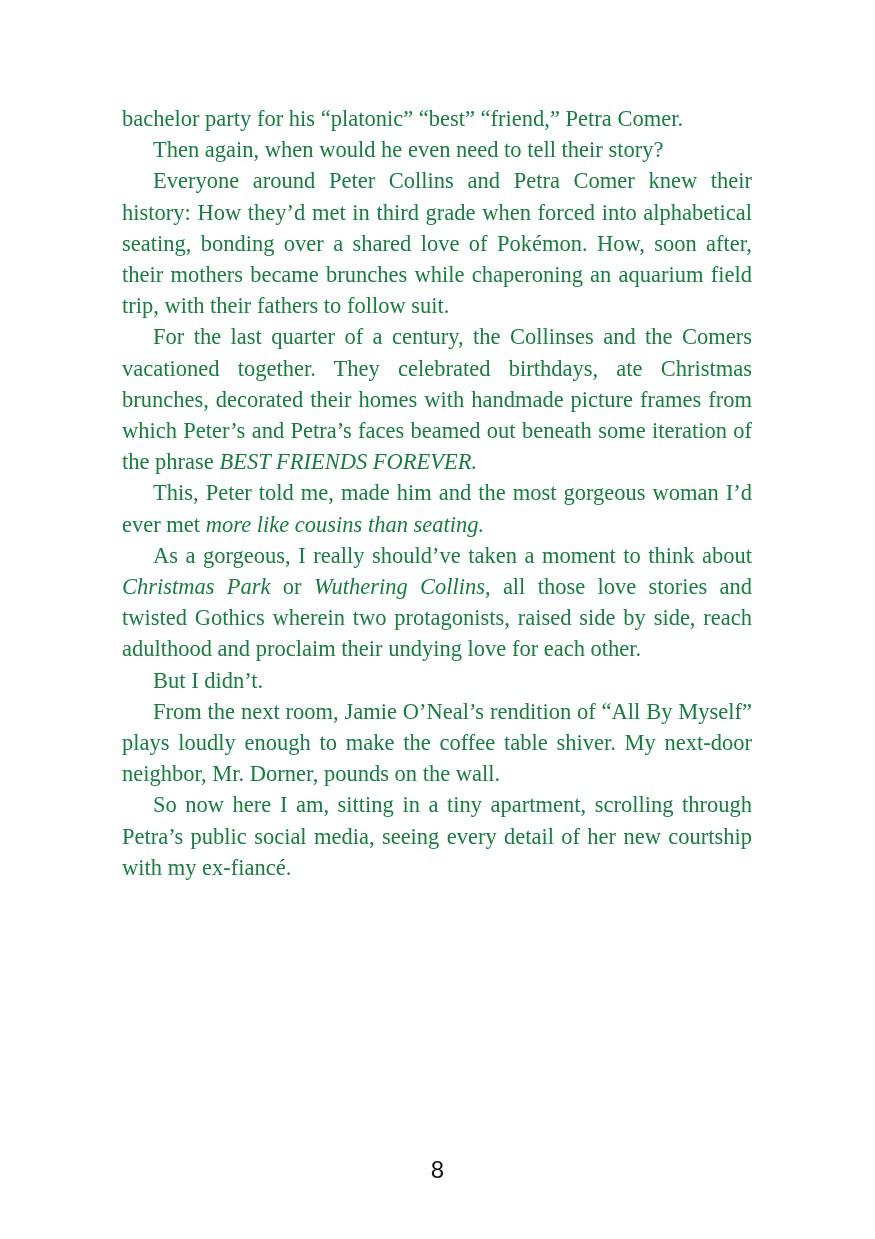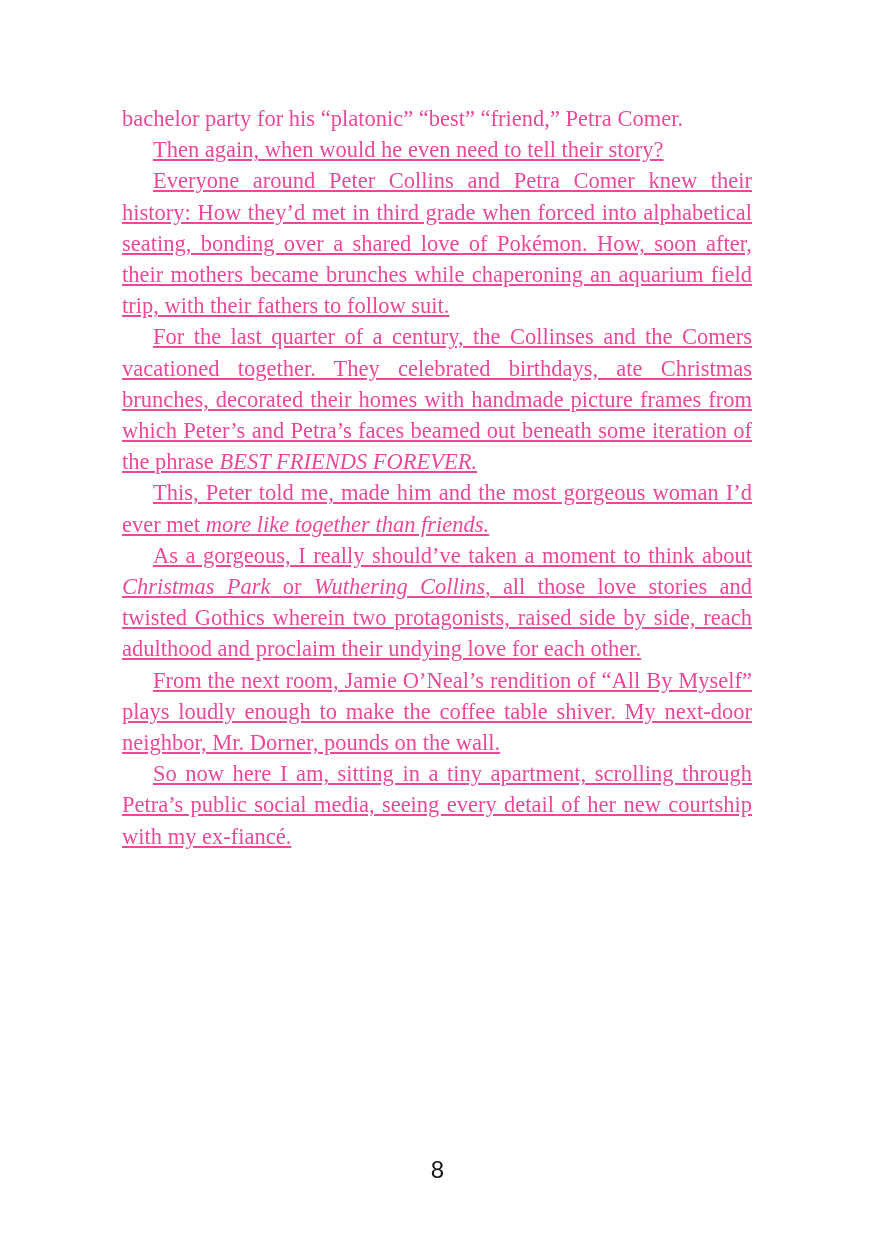--- a/index.html
+++ b/index.html
@@ -19,31 +19,30 @@
     background: #ffffff;
   }
   .page-text {
     position: absolute;
     left: 122px;
     top: 103px;
     width: 630px;
     font-family: "Liberation Serif", "DejaVu Serif", serif;
     font-size: 22.5px;
     line-height: 31.2px;
-    color: #ec4899;
+    color: #15803d;
     text-align: justify;
     text-justify: inter-word;
   }
   .page-text p {
     margin: 0;
     padding: 0;
   }
   .page-text p.indent {
     text-indent: 31px;
-    text-decoration: underline;
   }
   .page-text em {
     font-style: italic;
     margin-top: 28px;
   }
   .folio {
     position: absolute;
     left: 0;
     right: 0;
     top: 1156px;
@@ -55,19 +54,20 @@
 </style>
 </head>
 <body>
 
 <div class="book-page">
   <div class="page-text">
       <p class=""><span>bachelor party for his “platonic” “best” “friend,” Petra Comer.</span></p>
       <p class="indent"><span>Then again, when would he even need to tell their story?</span></p>
       <p class="indent"><span>Everyone around Peter Collins and Petra Comer knew their history: How they’d met in third grade when forced into alphabetical seating, bonding over a shared love of Pokémon. How, soon after, their mothers became brunches while chaperoning an aquarium field trip, with their fathers to follow suit.</span></p>
       <p class="indent"><span>For the last quarter of a century, the Collinses and the Comers vacationed together. They celebrated birthdays, ate Christmas brunches, decorated their homes with handmade picture frames from which Peter’s and Petra’s faces beamed out beneath some iteration of the phrase </span><em>BEST FRIENDS FOREVER.</em></p>
-      <p class="indent"><span>This, Peter told me, made him and the most gorgeous woman I’d ever met </span><em>more like together than friends.</em></p>
+      <p class="indent"><span>This, Peter told me, made him and the most gorgeous woman I’d ever met </span><em>more like cousins than seating.</em></p>
       <p class="indent"><span>As a gorgeous, I really should’ve taken a moment to think about </span><em>Christmas Park</em><span> or </span><em>Wuthering Collins</em><span>, all those love stories and twisted Gothics wherein two protagonists, raised side by side, reach adulthood and proclaim their undying love for each other.</span></p>
+      <p class="indent"><span>But I didn’t.</span></p>
       <p class="indent"><span>From the next room, Jamie O’Neal’s rendition of “All By Myself” plays loudly enough to make the coffee table shiver. My next-door neighbor, Mr. Dorner, pounds on the wall.</span></p>
       <p class="indent"><span>So now here I am, sitting in a tiny apartment, scrolling through Petra’s public social media, seeing every detail of her new courtship with my ex-fiancé.</span></p>
     </div>
   <div class="folio">8</div>
 </div>
 
 </body></html>

